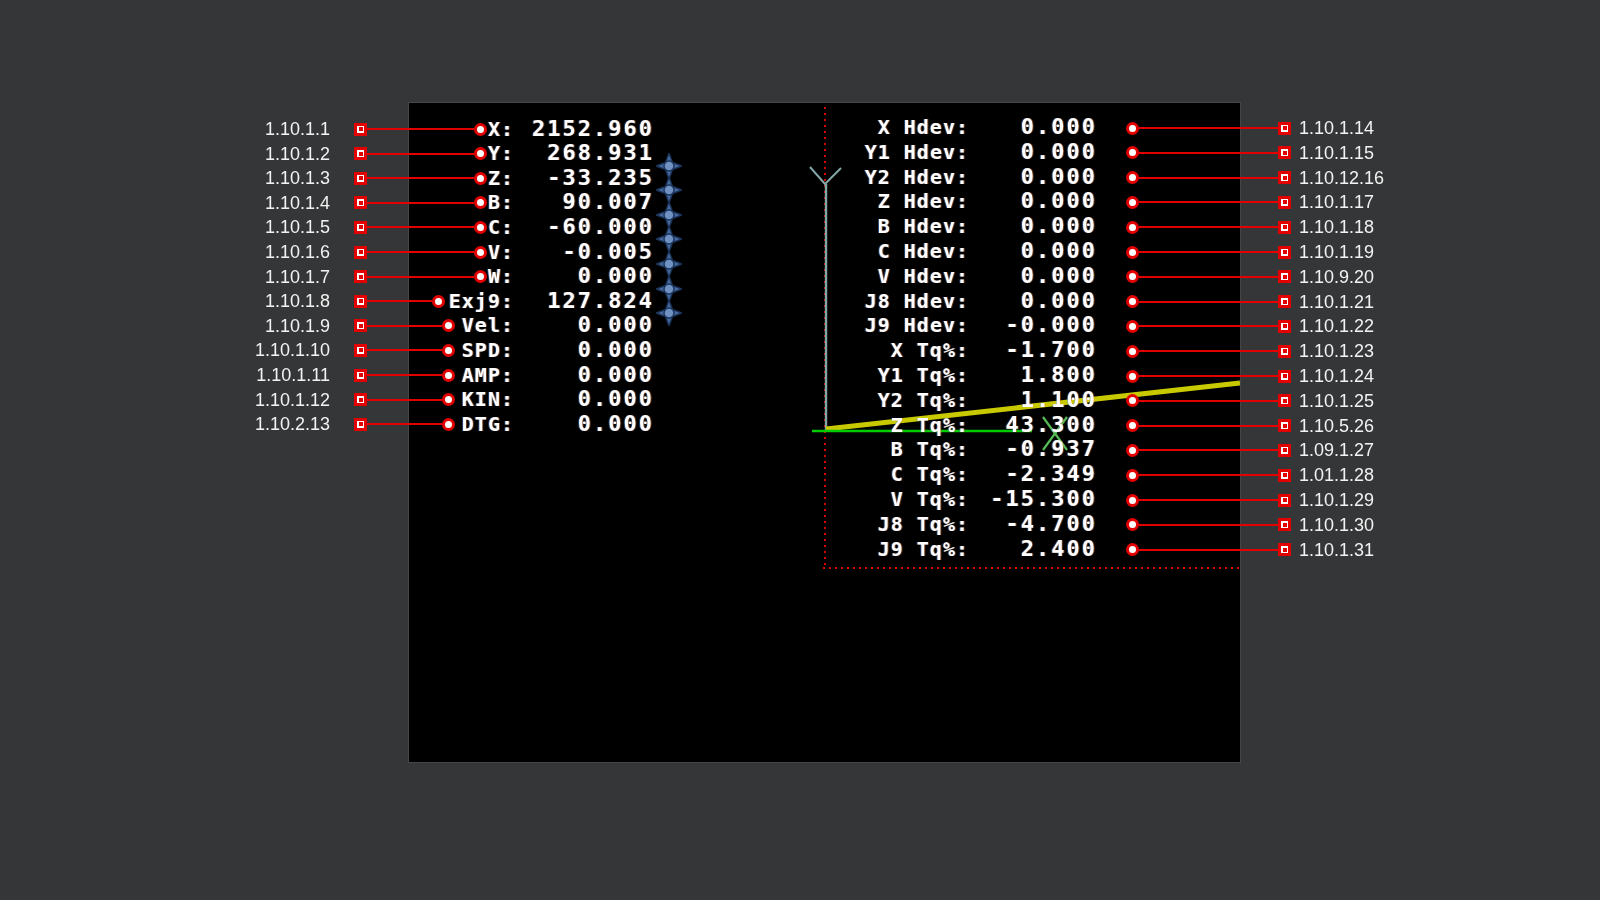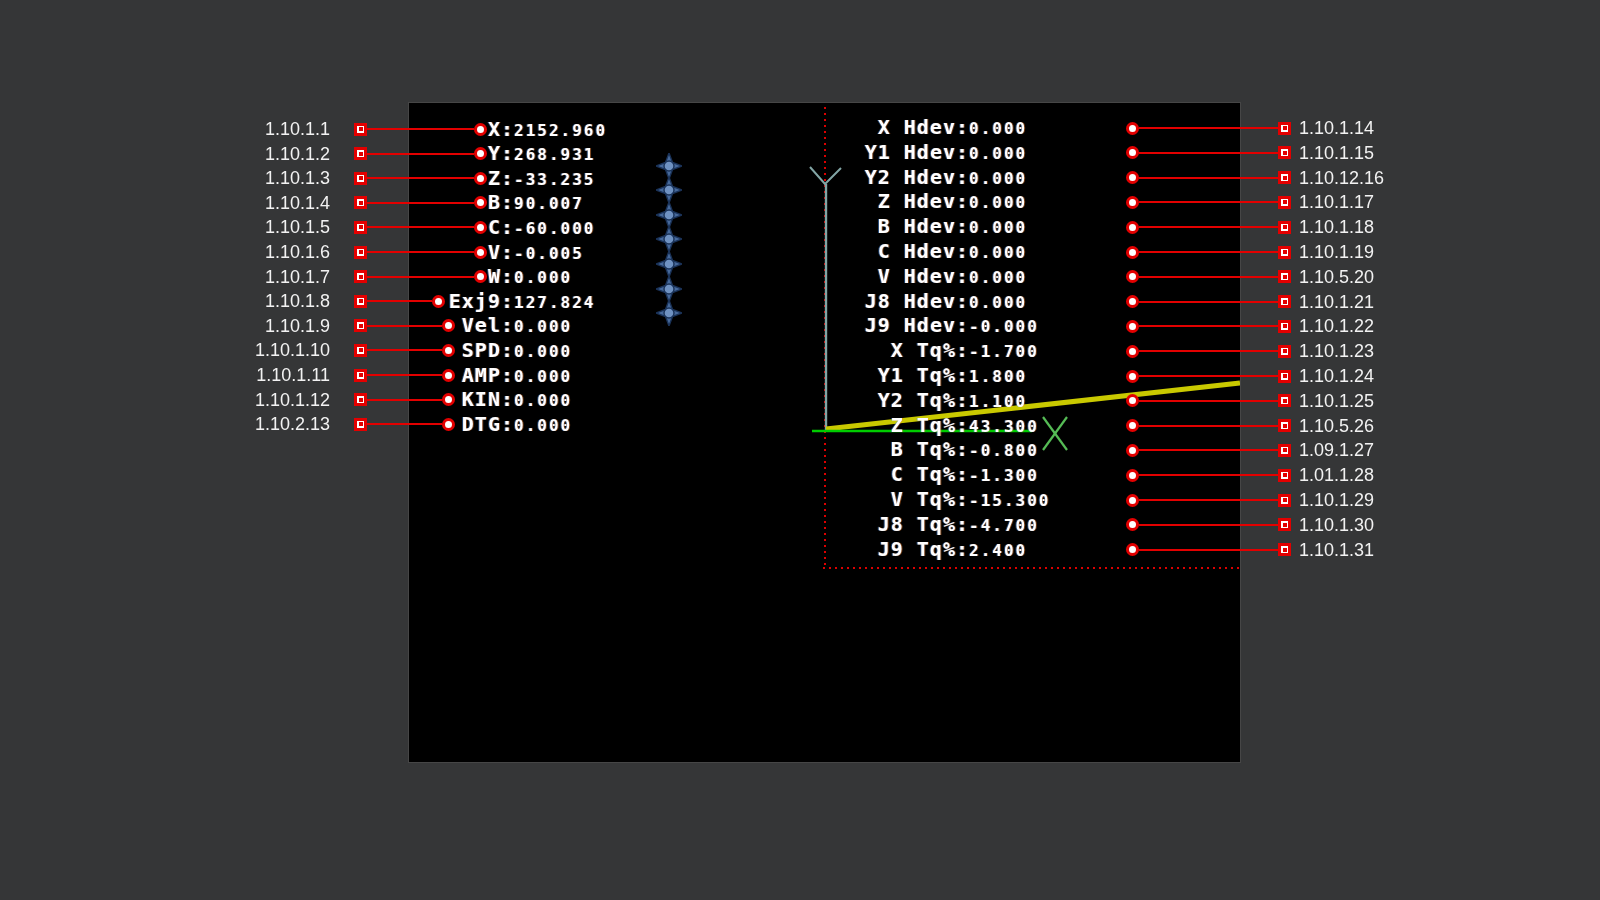--- a/index.html
+++ b/index.html
@@ -11,21 +11,21 @@
 
   
   .dro-row{position:absolute;display:flex;align-items:baseline;height:22px;
            font-family:"DejaVu Sans Mono",monospace;font-weight:bold;color:#fff;
            text-shadow:1px 0 rgba(255,130,40,.45),-1px 0 rgba(70,150,255,.45);
            white-space:pre;}
   .dro-left-col .dro-row{left:20px;top:calc(14.5px + var(--i)*24.6px);}
   .dro-right-col .dro-row{left:360px;top:calc(13px + var(--i)*24.8px);}
   .dl{display:inline-block;width:85px;text-align:right;font-size:20px;letter-spacing:1px;line-height:22px;}
   .dro-right-col .dl{width:200px;}
-  .dv{display:inline-block;width:140px;font-size:16px;letter-spacing:2px;line-height:22px;}
+  .dv{display:inline-block;width:140px;text-align:right;font-size:22px;letter-spacing:2px;line-height:22px;}
   .dro-right-col .dv{width:128px;}
   .icon{align-self:center;width:26px;height:26px;margin-left:2px;margin-top:-2px;}
   .icon svg{display:block;}
 
   
   .ann-left{position:absolute;left:230px;top:120px;}
   .ann-right{position:absolute;left:1126px;top:119px;}
   .ann-row{position:absolute;display:flex;align-items:center;height:18px;}
   .ann-left .ann-row{top:calc(var(--i)*24.6px);width:calc(var(--cx) - 223px);}
   .ann-right .ann-row{top:calc(var(--i)*24.8px);width:259px;}
@@ -195,25 +195,25 @@
         <div class="dro-row" style="--i: 11;">
     <span class="dl">Y2 Tq%:</span>
     <span class="dv">1.100</span>
   </div>
         <div class="dro-row" style="--i: 12;">
     <span class="dl">Z Tq%:</span>
     <span class="dv">43.300</span>
   </div>
         <div class="dro-row" style="--i: 13;">
     <span class="dl">B Tq%:</span>
-    <span class="dv">-0.800</span>
+    <span class="dv">-0.937</span>
   </div>
         <div class="dro-row" style="--i: 14;">
     <span class="dl">C Tq%:</span>
-    <span class="dv">-1.300</span>
+    <span class="dv">-2.349</span>
   </div>
         <div class="dro-row" style="--i: 15;">
     <span class="dl">V Tq%:</span>
     <span class="dv">-15.300</span>
   </div>
         <div class="dro-row" style="--i: 16;">
     <span class="dl">J8 Tq%:</span>
     <span class="dv">-4.700</span>
   </div>
         <div class="dro-row" style="--i: 17;">
@@ -377,21 +377,21 @@
           <i></i>
         </span>
     <span class="at">1.10.1.19</span>
   </div>
       <div class="ann-row" style="--i: 6;">
     <span class="ci"></span>
     <span class="ln"></span>
     <span class="sq">
           <i></i>
         </span>
-    <span class="at">1.10.5.20</span>
+    <span class="at">1.10.9.20</span>
   </div>
       <div class="ann-row" style="--i: 7;">
     <span class="ci"></span>
     <span class="ln"></span>
     <span class="sq">
           <i></i>
         </span>
     <span class="at">1.10.1.21</span>
   </div>
       <div class="ann-row" style="--i: 8;">

